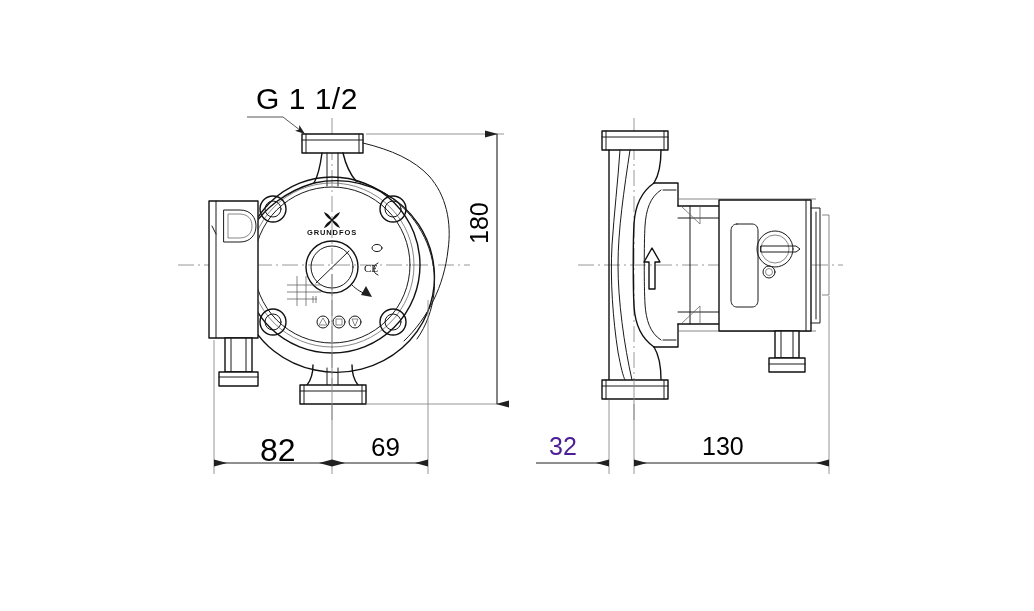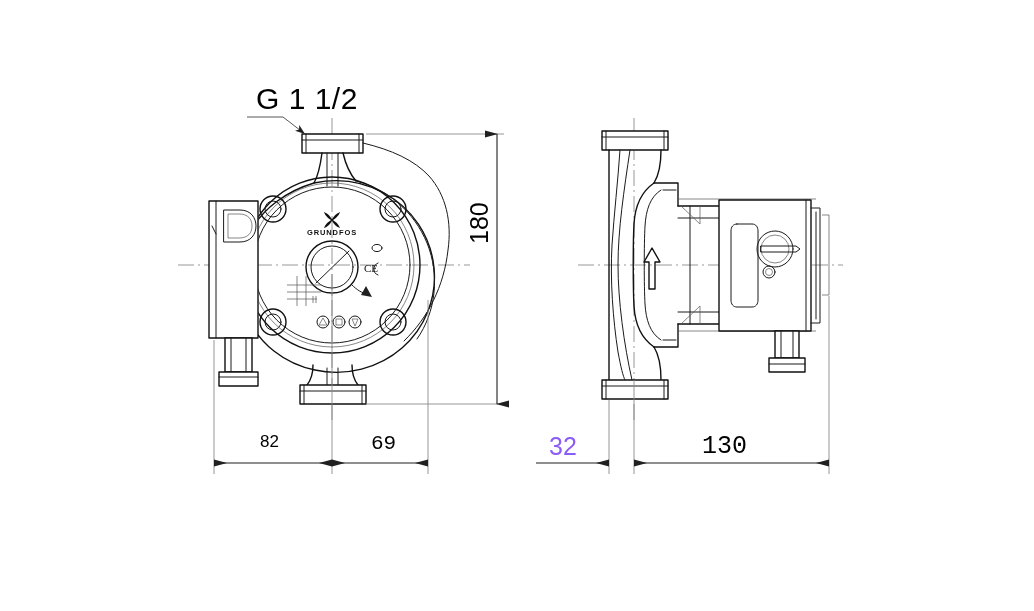--- a/index.html
+++ b/index.html
@@ -344,28 +344,28 @@
 
   <div style="position:absolute; left:256px; top:82px;">
     <span class="calltext" style="font-size:30px; color:#000; font-family:'Liberation Sans',sans-serif;">G 1 1/2</span>
   </div>
 
   <div style="position:absolute; left:465px; top:244px; transform:rotate(-90deg); transform-origin:left top;">
     <span style="font-size:25px; color:#000; font-family:'Liberation Sans',sans-serif; white-space:nowrap;">180</span>
   </div>
 
   <div style="position:absolute; left:260px; top:432px;">
-    <span style="font-size:17px; color:#000; font-family:'Liberation Sans',sans-serif;">82</span>
+    <span style="font-size:32px; color:#000; font-family:'Liberation Sans',sans-serif;">82</span>
   </div>
 
   <div style="position:absolute; left:371px; top:432px;">
-    <span style="font-size:21px; color:#000; font-family:Liberation Mono, monospace;">69</span>
+    <span style="font-size:26px; color:#000; font-family:Liberation Sans, sans-serif;">69</span>
   </div>
 
   <div style="position:absolute; left:549px; top:432px;">
-    <span style="font-size:25px; color:#8b5cf6; font-family:'Liberation Sans',sans-serif;">32</span>
+    <span style="font-size:25px; color:#4c1d95; font-family:'Liberation Sans',sans-serif;">32</span>
   </div>
 
   <div style="position:absolute; left:702px; top:432px;">
-    <span style="font-size:25px; color:#000; font-family:Liberation Mono, monospace;">130</span>
+    <span style="font-size:25px; color:#000; font-family:Liberation Sans, sans-serif;">130</span>
   </div>
 
 </div>
 
 </body></html>

